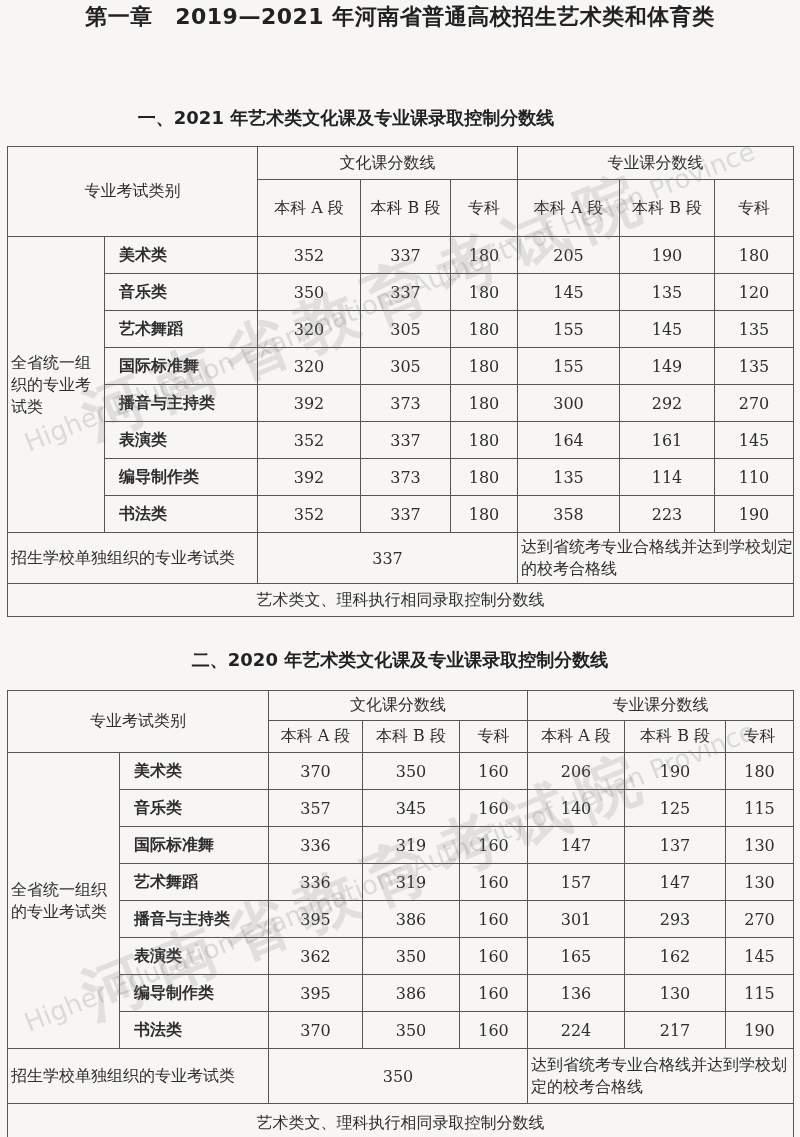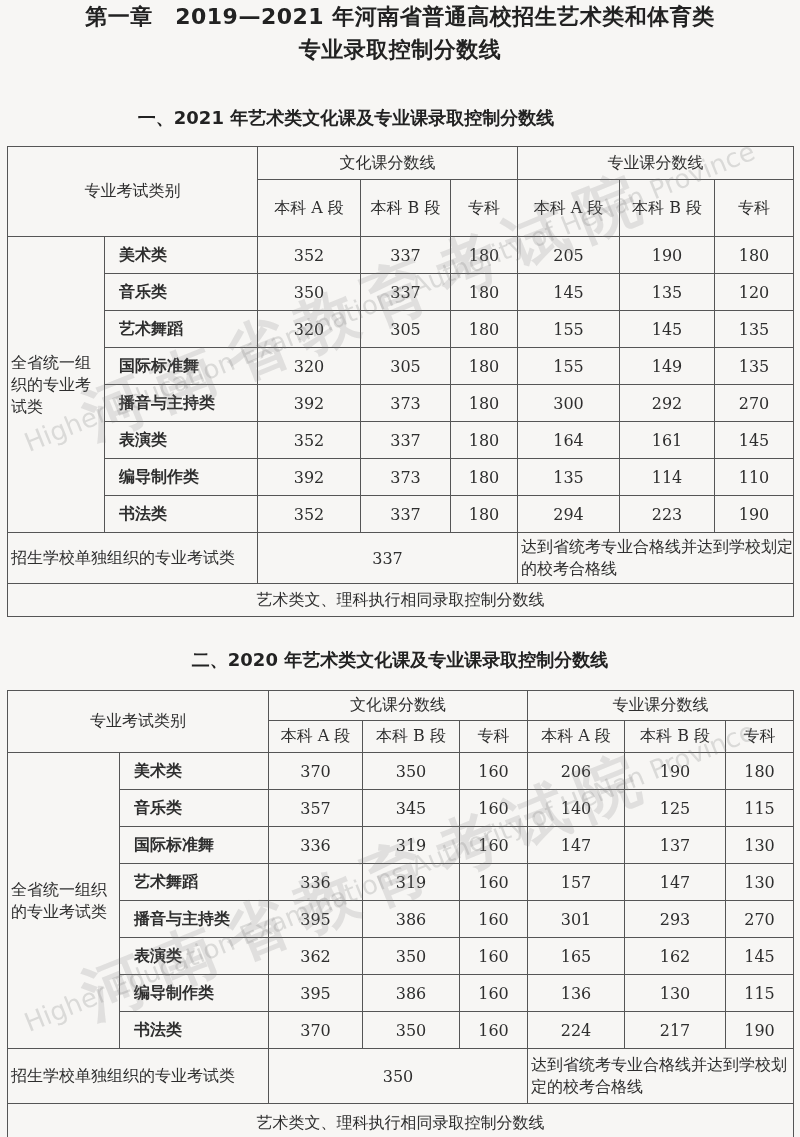--- a/index.html
+++ b/index.html
@@ -50,21 +50,20 @@
     transform-origin: left top; white-space: nowrap;
   }
   .wm-cn { font-size: 62px; letter-spacing: 14px; }
   .wm-en { font-size: 26px; font-weight: normal; color: rgba(120,120,120,0.22); }
 </style>
 </head>
 <body>
 
 <div>
   <div class="chapter-title">第一章　2019—2021 年河南省普通高校招生艺术类和体育类</div>
-  <div class="chapter-title">专业录取控制分数线</div>
 </div>
 
 <div id="sec1-title" class="section-title">一、2021 年艺术类文化课及专业课录取控制分数线</div>
 
 <table id="t1" class="score">
   <colgroup>
     <col style="width:97px">
       <col style="width:153px">
       <col style="width:103px">
       <col style="width:90px">
@@ -149,21 +148,21 @@
     <td>180</td>
     <td>135</td>
     <td>114</td>
     <td>110</td>
   </tr>
   <tr class="r">
     <td class="left">书法类</td>
     <td>352</td>
     <td>337</td>
     <td>180</td>
-    <td>294</td>
+    <td>358</td>
     <td>223</td>
     <td>190</td>
   </tr>
   <tr class="school">
     <td colspan="2" class="grp">招生学校单独组织的专业考试类</td>
     <td colspan="3">337</td>
     <td colspan="3" class="grp">达到省统考专业合格线并达到学校划定的校考合格线</td>
   </tr>
   <tr class="note">
     <td colspan="8">艺术类文、理科执行相同录取控制分数线</td>

